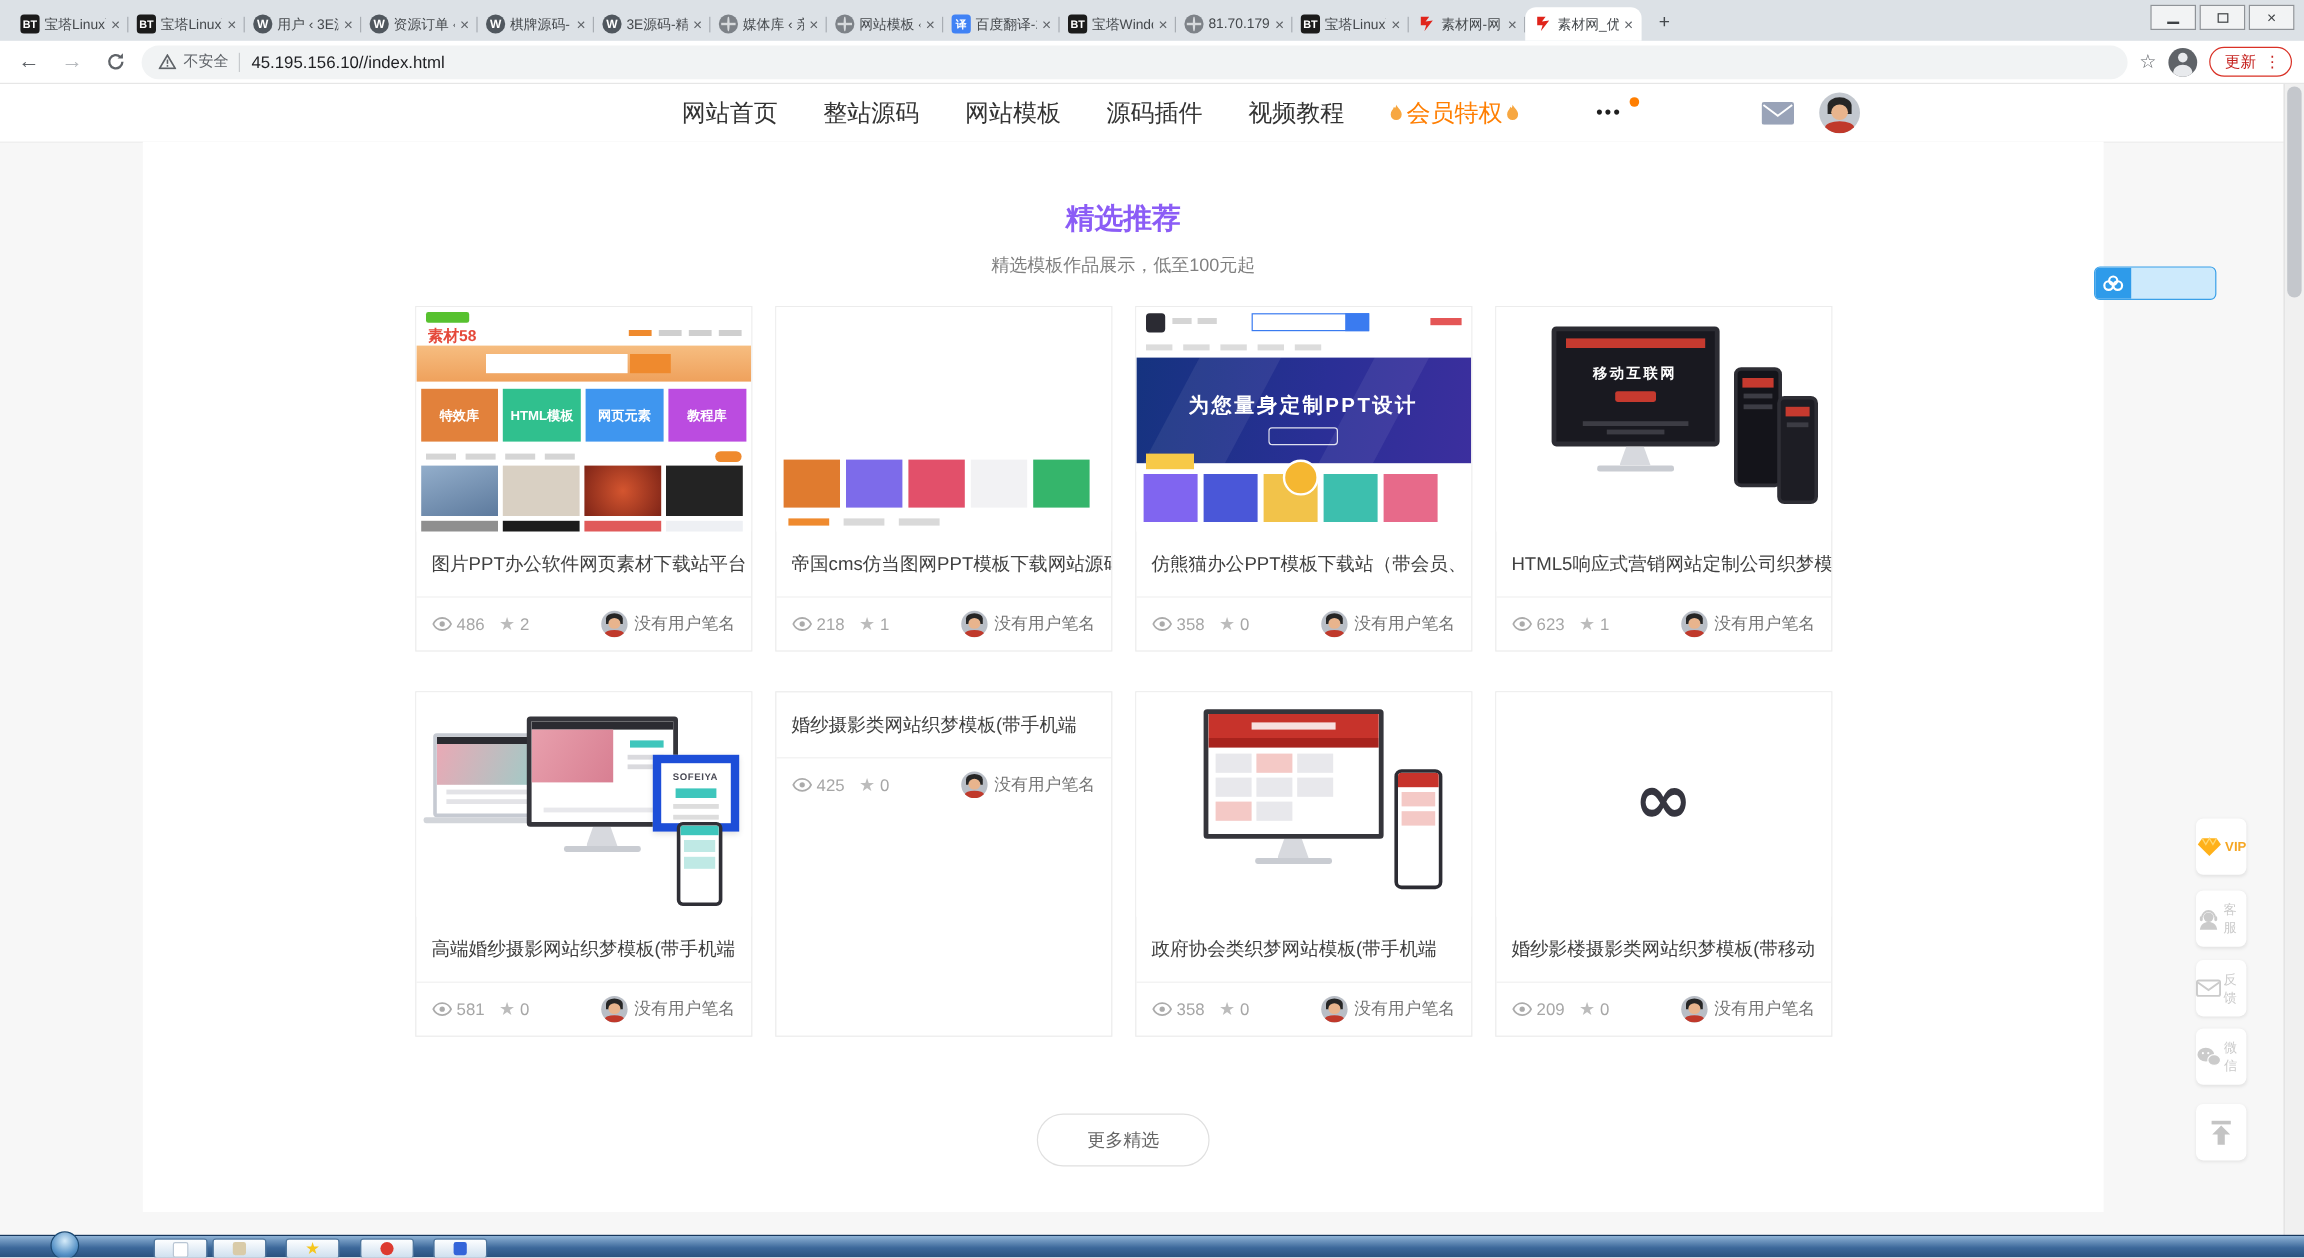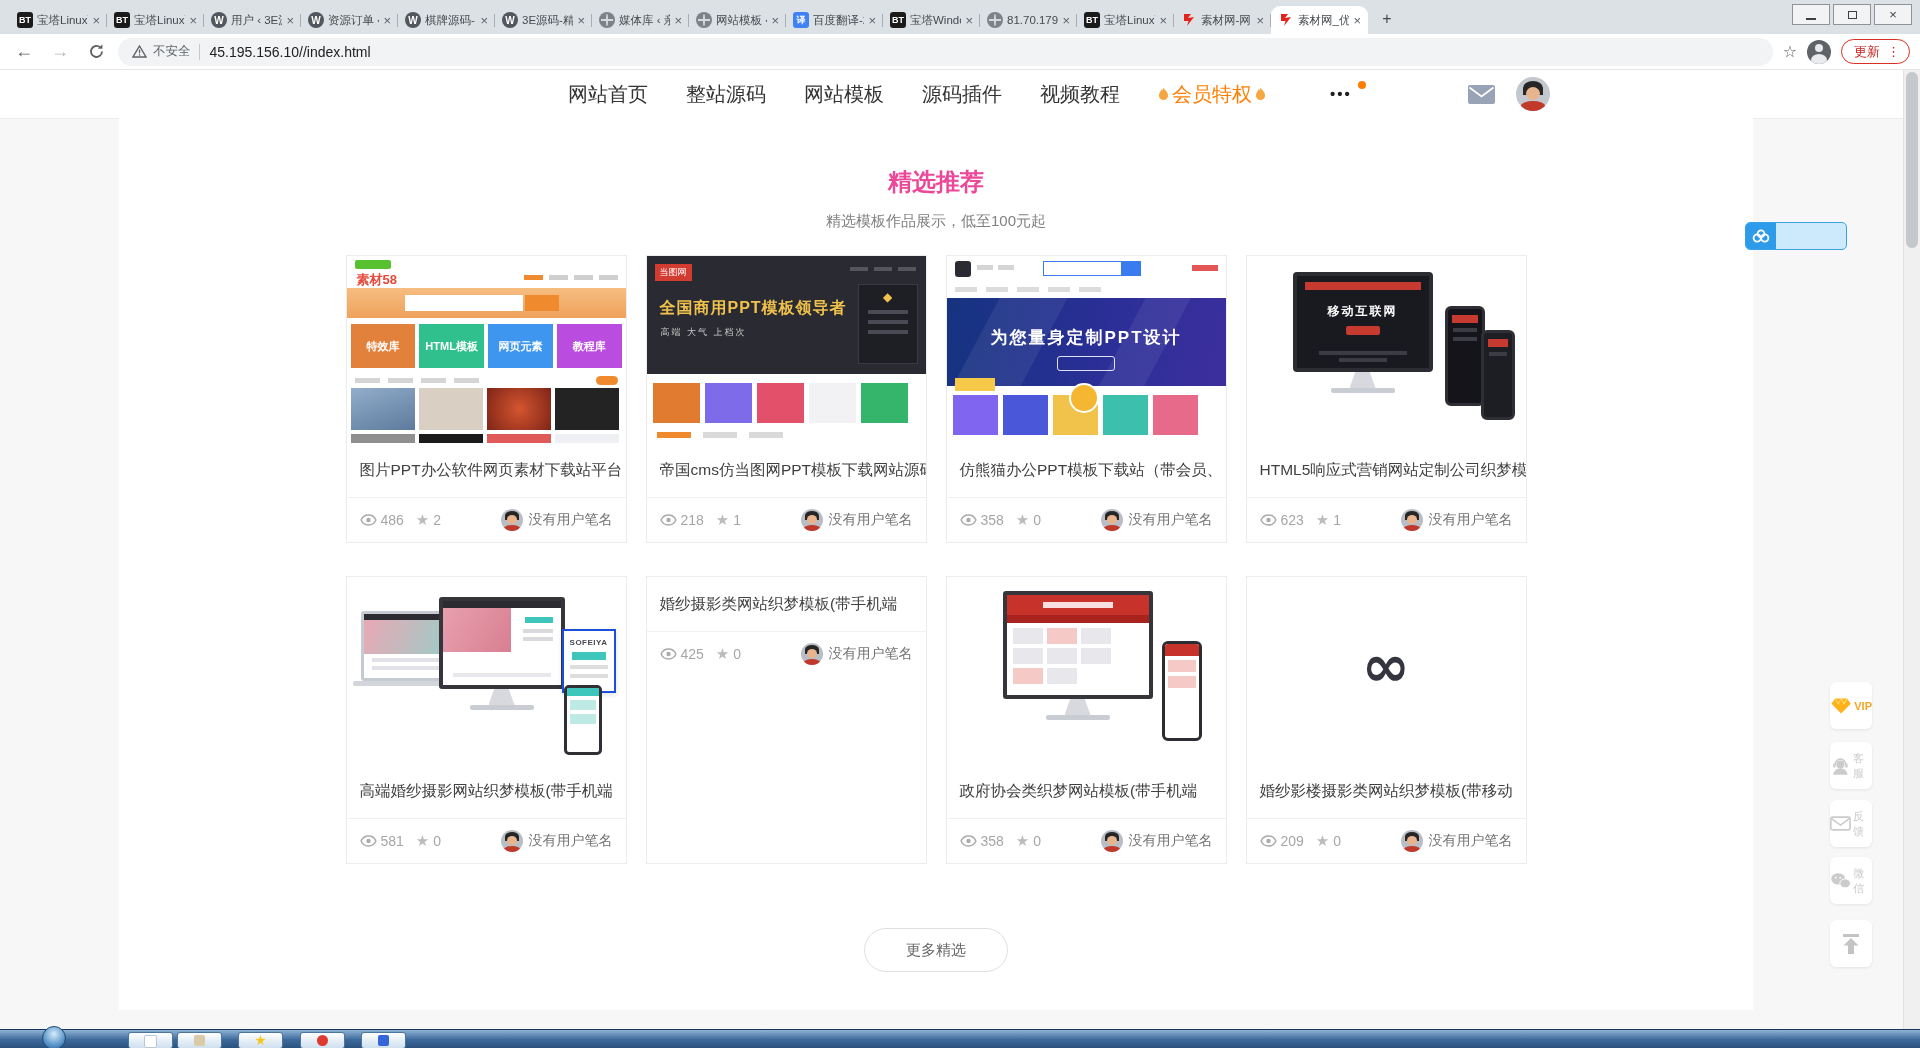--- a/index.html
+++ b/index.html
@@ -61,21 +61,21 @@
   .nav-dots-wrap{position:relative;margin-left:26px;}
   .nav-dots{font-size:15px;color:#1f1f1f;font-weight:bold;letter-spacing:2px;}
   .dot-badge{position:absolute;top:-4px;right:-14px;width:8px;height:8px;border-radius:50%;background:#ff7e00;}
   .hdr-mail{position:absolute;left:1468px;top:15px;}
   .hdr-avatar{position:absolute;left:1516px;top:7px;width:34px;height:34px;border-radius:50%;background:#c3c8cf;overflow:hidden;}
   .hdr-avatar::before{content:"";position:absolute;top:4px;left:7px;width:20px;height:14px;border-radius:50% 50% 0 0;background:#262626;}
   .hdr-avatar::after{content:"";position:absolute;top:10px;left:10px;width:14px;height:13px;border-radius:50%;background:#e8b48d;}
   .hdr-avatar .shirt{position:absolute;bottom:0;left:5px;width:24px;height:10px;border-radius:50% 50% 0 0;background:#c0392b;}
 
   .main{position:absolute;top:48px;left:119px;width:1634px;height:892px;background:#fff;text-align:center;}
-  .sec-title{padding-top:48px;font-size:24px;font-weight:bold;color:#ec4899;}
+  .sec-title{padding-top:48px;font-size:24px;font-weight:bold;color:#8b5cf6;}
   .sec-sub{margin-top:14px;font-size:15px;color:#808080;}
 
   .grid{width:1181px;margin:24px auto 0;display:flex;flex-wrap:wrap;gap:33px 19px;text-align:left;}
   .card{width:281px;border:1px solid #ececec;background:#fff;box-sizing:border-box;cursor:pointer;}
   .thumb{height:187px;position:relative;overflow:hidden;background:#fff;}
   .card-title{padding:17px 13px 16px;font-size:15.5px;color:#404040;white-space:nowrap;overflow:hidden;border-bottom:1px solid #f0f0f0;}
   .card-stats{display:flex;justify-content:space-between;align-items:center;padding:11px 13px;font-size:14px;color:#a6a6a6;}
   .stat-left{display:flex;align-items:center;gap:4px;}
   .stat-left .star{color:#bcbcbc;font-size:15px;margin-left:8px;}
   .stat-right{display:flex;align-items:center;gap:6px;color:#737373;}
@@ -187,21 +187,21 @@
   .t5-lbar{height:4px;background:#e3e3e7;margin:4px 8px 0;}
   .t5-lbase{position:absolute;left:6px;top:104px;width:120px;height:5px;background:#d2d5da;border-radius:2px;}
   .t5-imac{position:absolute;left:92px;top:20px;width:126px;}
   .t5-screen{height:84px;background:#fff;border:4px solid #35353b;border-radius:3px;position:relative;overflow:hidden;}
   .t5-topbar{height:7px;background:#2b2b31;}
   .t5-hero{position:absolute;top:7px;left:0;width:58%;height:44px;background:linear-gradient(120deg,#e8a0ad,#d87f92);}
   .t5-tealsm{position:absolute;top:16px;right:8px;width:28px;height:6px;background:#3ec6bc;}
   .t5-gline{position:absolute;right:8px;width:30px;height:4px;background:#dadade;}
   .g1{top:28px;}.g2{top:36px;}
   .t5-bline{position:absolute;bottom:8px;left:10px;right:10px;height:4px;background:#e8e8ec;}
-  .t5-card{position:absolute;right:10px;top:52px;width:54px;height:64px;background:#fff;border:2px solid #1d4ed8;
+  .t5-card{position:absolute;right:10px;top:52px;width:72px;height:64px;background:#fff;border:7px solid #1d4ed8;
     box-shadow:0 2px 5px rgba(0,0,0,.12);padding-top:7px;text-align:center;box-sizing:border-box;z-index:3;}
   .t5-brand{font-size:8px;color:#4a4a55;font-weight:bold;letter-spacing:.5px;}
   .t5-teal{width:34px;height:8px;background:#3ec6bc;margin:5px auto;}
   .t5-card i{display:block;width:38px;height:4px;background:#ddd;margin:5px auto 0;}
   .t5-phone{position:absolute;right:24px;top:108px;width:32px;height:64px;background:#fff;border:3px solid #2f2f36;border-radius:5px;overflow:hidden;z-index:4;}
   .t5-phead{height:8px;background:#3ec6bc;}
   .t5-pblock{height:10px;margin:4px 3px 0;background:#bfe9e5;}
 
   
   .t6-laptop{position:absolute;left:10px;top:40px;width:90px;height:56px;background:#3d1116;border:3px solid #c6cad2;border-radius:3px;}
@@ -452,36 +452,20 @@
                 <span class="mini-avatar">
                   <span class="shirt"></span>
                 </span>
                 <span>没有用户笔名</span>
               </div>
           </div>
         </div>
 
         <div class="card">
           <div class="thumb">
-            <div class="t2-dark">
-              <span class="t2-logo">当图网</span>
-              <span class="t2-topbars">
-                  <i></i>
-                  <i></i>
-                  <i></i>
-                </span>
-              <div class="t2-head">全国商用PPT模板领导者</div>
-              <div class="t2-sub">高端 大气 上档次</div>
-              <div class="t2-card">
-                  <span class="dia">◆</span>
-                  <i></i>
-                  <i></i>
-                  <i></i>
-                </div>
-            </div>
             <div class="t2-tiles">
                 <i style="background:#e07b2f"></i>
                 <i style="background:#7d6bea"></i>
                 <i style="background:#e2506a"></i>
                 <i style="background:#f2f2f4"></i>
                 <i style="background:#35b56b"></i>
               </div>
             <div class="t2-tabs">
                 <i></i>
                 <i></i>

